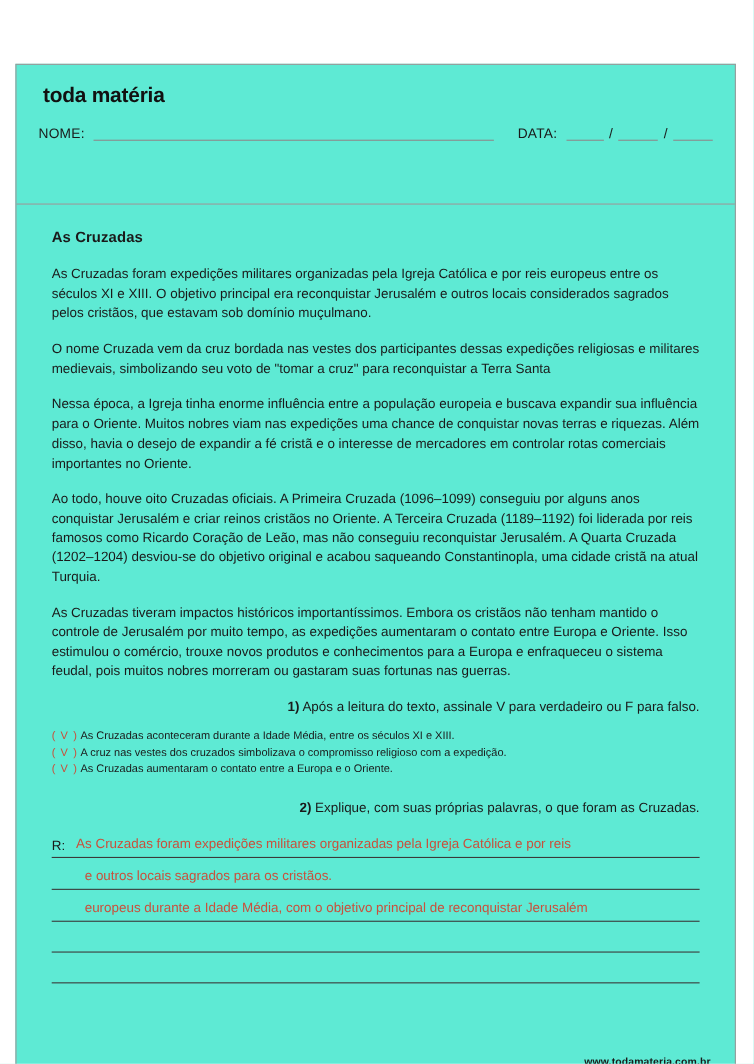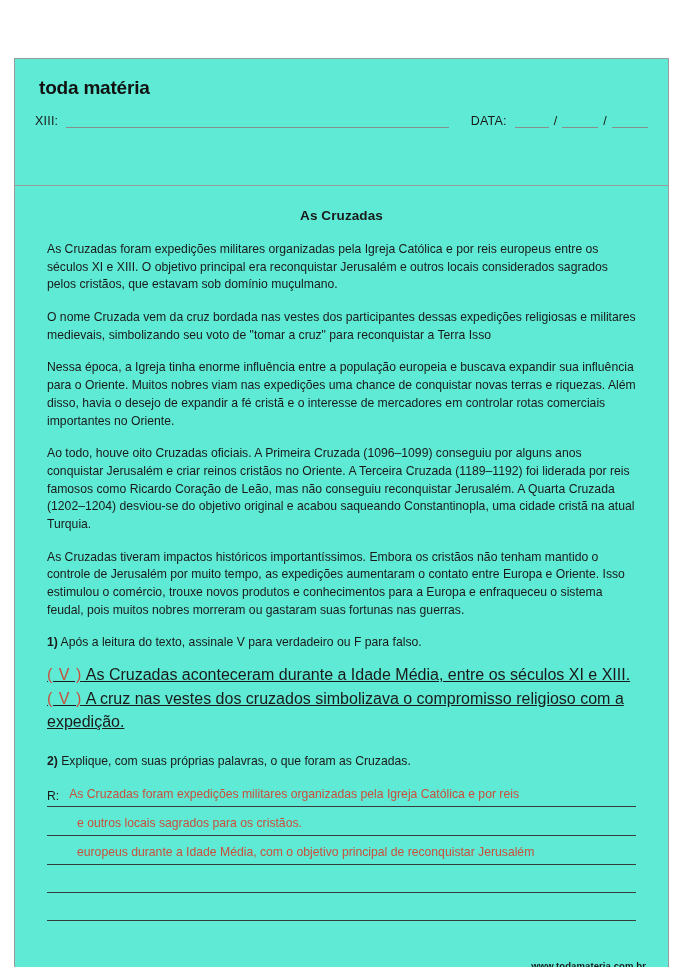--- a/index.html
+++ b/index.html
@@ -72,52 +72,52 @@
     white-space: nowrap;
     line-height: 1;
   }
 
   
   .content {
     padding: 22px 32px 0 32px;
     box-sizing: border-box;
   }
   .doc-title {
-    text-align: center;
+    text-align: left;
     font-size: 13.5px;
     font-weight: bold;
     margin: 0 0 18px 0;
     letter-spacing: 0.1px;
   }
   p.para {
     font-size: 12.2px;
     line-height: 1.45;
     margin: 0 0 15px 0;
     text-align: left;
     color: #1a1a1a;
   }
 
   .q-line {
     font-size: 12.2px;
     line-height: 1.45;
     margin: 0 0 11px 0;
+    text-align: right;
   }
   .q-num { font-weight: bold; }
 
   .vf-list {
     margin: 0 0 0 0;
     padding: 0;
     list-style: none;
   }
   .vf-item {
-    font-size: 16px;
+    font-size: 10px;
     line-height: 1.48;
     margin: 0;
     color: #1a1a1a;
-    text-decoration: underline;
   }
   .vf-mark {
     color: #C9503C;
     letter-spacing: 1px;
   }
 
   .q2 { margin-top: 19px; }
 
   .answer-block { margin-top: 3px; }
   .ans-row {
@@ -156,51 +156,54 @@
 </head>
 <body>
 
 <div class="page">
 
   <div class="header">
     <div class="logo">toda matéria</div>
 
 
     <div class="field-row">
-      <span class="field-label">XIII:</span>
+      <span class="field-label">NOME:</span>
       <span class="rule"></span>
       <span class="date-label">DATA:</span>
       <span class="rule short-1"></span>
       <span class="slash">/</span>
       <span class="rule short-2"></span>
       <span class="slash">/</span>
       <span class="rule short-3"></span>
     </div>
   </div>
 
   <div class="content">
 
     <div class="doc-title">As Cruzadas</div>
 
     <p class="para">As Cruzadas foram expedições militares organizadas pela Igreja Católica e por reis europeus entre os séculos XI e XIII. O objetivo principal era reconquistar Jerusalém e outros locais considerados sagrados pelos cristãos, que estavam sob domínio muçulmano.</p>
-    <p class="para">O nome Cruzada vem da cruz bordada nas vestes dos participantes dessas expedições religiosas e militares medievais, simbolizando seu voto de "tomar a cruz" para reconquistar a Terra Isso</p>
+    <p class="para">O nome Cruzada vem da cruz bordada nas vestes dos participantes dessas expedições religiosas e militares medievais, simbolizando seu voto de "tomar a cruz" para reconquistar a Terra Santa</p>
     <p class="para">Nessa época, a Igreja tinha enorme influência entre a população europeia e buscava expandir sua influência para o Oriente. Muitos nobres viam nas expedições uma chance de conquistar novas terras e riquezas. Além disso, havia o desejo de expandir a fé cristã e o interesse de mercadores em controlar rotas comerciais importantes no Oriente.</p>
     <p class="para">Ao todo, houve oito Cruzadas oficiais. A Primeira Cruzada (1096–1099) conseguiu por alguns anos conquistar Jerusalém e criar reinos cristãos no Oriente. A Terceira Cruzada (1189–1192) foi liderada por reis famosos como Ricardo Coração de Leão, mas não conseguiu reconquistar Jerusalém. A Quarta Cruzada (1202–1204) desviou-se do objetivo original e acabou saqueando Constantinopla, uma cidade cristã na atual Turquia.</p>
     <p class="para">As Cruzadas tiveram impactos históricos importantíssimos. Embora os cristãos não tenham mantido o controle de Jerusalém por muito tempo, as expedições aumentaram o contato entre Europa e Oriente. Isso estimulou o comércio, trouxe novos produtos e conhecimentos para a Europa e enfraqueceu o sistema feudal, pois muitos nobres morreram ou gastaram suas fortunas nas guerras.</p>
 
     <div class="q-line">
       <span class="q-num">1)</span><span> Após a leitura do texto, assinale V para verdadeiro ou F para falso.</span>
     </div>
 
     <ul class="vf-list">
       <li class="vf-item">
         <span class="vf-mark">( V )</span><span> As Cruzadas aconteceram durante a Idade Média, entre os séculos XI e XIII.</span>
       </li>
       <li class="vf-item">
         <span class="vf-mark">( V )</span><span> A cruz nas vestes dos cruzados simbolizava o compromisso religioso com a expedição.</span>
+      </li>
+      <li class="vf-item">
+        <span class="vf-mark">( V )</span><span> As Cruzadas aumentaram o contato entre a Europa e o Oriente.</span>
       </li>
     </ul>
 
     <div class="q-line q2">
       <span class="q-num">2)</span><span> Explique, com suas próprias palavras, o que foram as Cruzadas.</span>
     </div>
 
     <div class="answer-block">
       <div class="ans-row">
         <span class="ans-prefix">R:</span>

